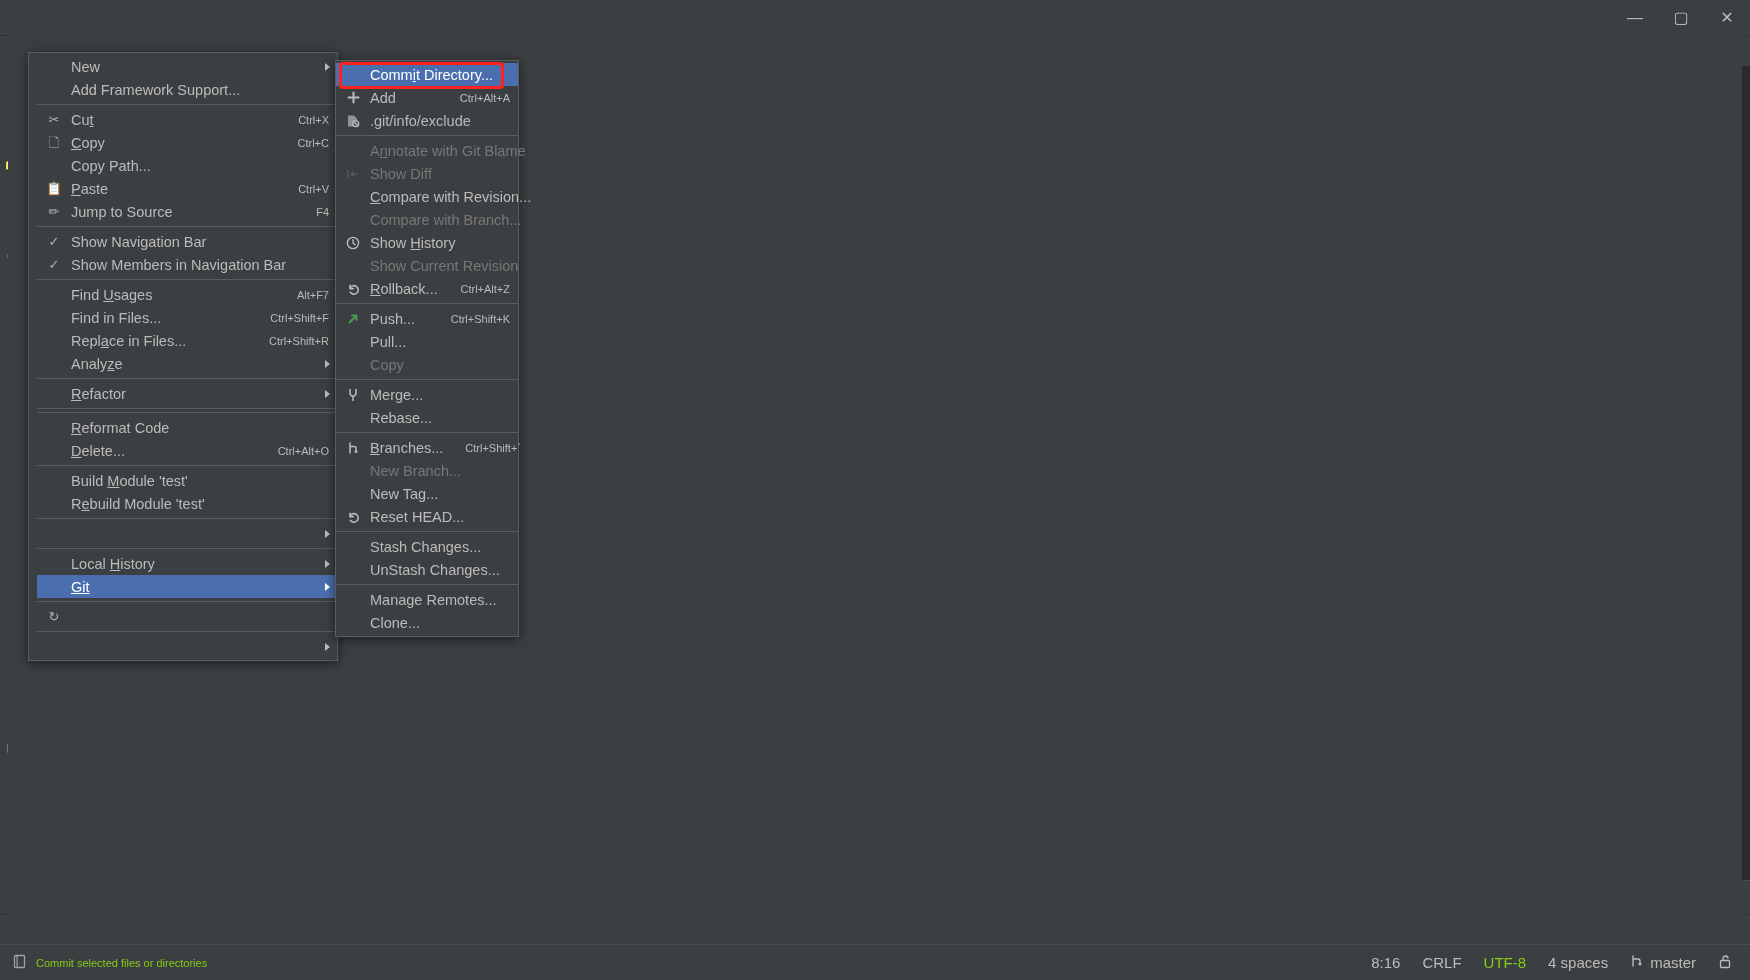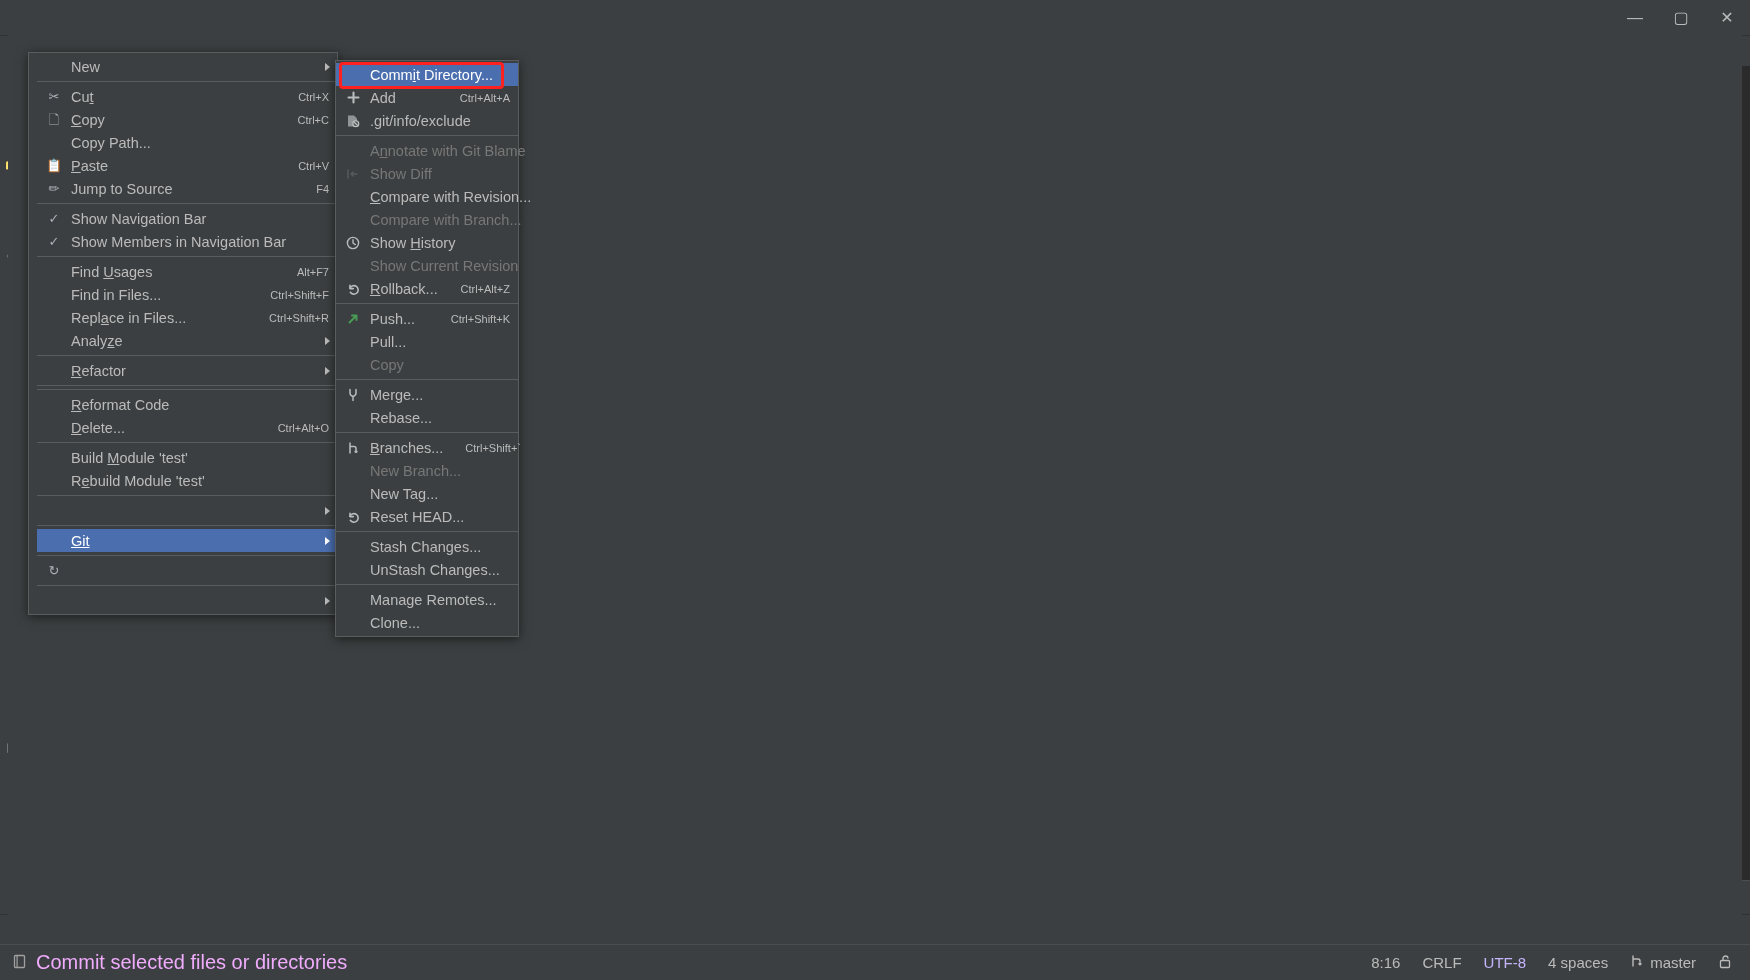--- a/index.html
+++ b/index.html
@@ -132,23 +132,23 @@
   .bb-item{display:flex;align-items:center;gap:6px;font-size:14px;color:#bbbbbb;padding:0 14px 0 0;margin-right:10px;}
   .bb-icon{font-size:13px;color:#a0a0a0;display:inline-flex;align-items:center;}
   .bb-right{margin-left:auto;display:flex;align-items:center;padding-right:16px;gap:7px;font-size:14px;}
 
   
   .statusbar{
     position:absolute;left:0;top:944px;width:1750px;height:36px;
     background:#3c3f41;display:flex;align-items:center;padding-left:12px;
     border-top:1px solid #4b4d4e;
   }
-  .status-msg{display:flex;align-items:center;gap:9px;font-size:20px;color:#f0abfc;}
+  .status-msg{display:flex;align-items:center;gap:9px;font-size:11px;color:#84cc16;}
   .status-right{margin-left:auto;display:flex;align-items:center;gap:22px;padding-right:18px;font-size:15px;color:#bbbbbb;}
-  .status-right .dim{color:#c4b5fd;}
+  .status-right .dim{color:#84cc16;}
 
   
   .ctxmenu{
     position:absolute;background:#3c3f41;border:1px solid #5a5d5e;
     box-shadow:0 2px 10px rgba(0,0,0,.55);
     padding:2px 0; z-index:40;
   }
   #menu-main{left:28px;top:52px;width:310px;padding-left:8px;}
   #menu-git{left:335px;top:60px;width:184px;}
   .mrow{
@@ -451,20 +451,23 @@
           </svg>
       </span>
     </div>
   </div>
 
   <div class="ctxmenu" id="menu-main">
     <div class="mrow">
       <span>New</span>
       <span class="arrow"></span>
     </div>
+    <div class="mrow">
+      <span>Add Framework Support...</span>
+    </div>
     <div class="msep"></div>
 
     <div class="mrow">
       <span class="mico">✂</span>
       <span>Cu<span class="u">t</span></span>
       <span class="short">Ctrl+X</span>
     </div>
     <div class="mrow">
       <span class="mico">🗋</span>
       <span><span class="u">C</span>opy</span>
@@ -539,20 +542,24 @@
       <span class="short"></span>
     </div>
     <div class="msep"></div>
 
     <div class="mrow">
       <span></span>
       <span class="arrow"></span>
     </div>
     <div class="msep"></div>
 
+    <div class="mrow">
+      <span>Local <span class="u">H</span>istory</span>
+      <span class="arrow"></span>
+    </div>
     <div class="mrow sel">
       <span><span class="u">Git</span></span>
       <span class="arrow"></span>
     </div>
     <div class="msep"></div>
 
     <div class="mrow">
       <span class="mico">↻</span>
       <span></span>
     </div>

